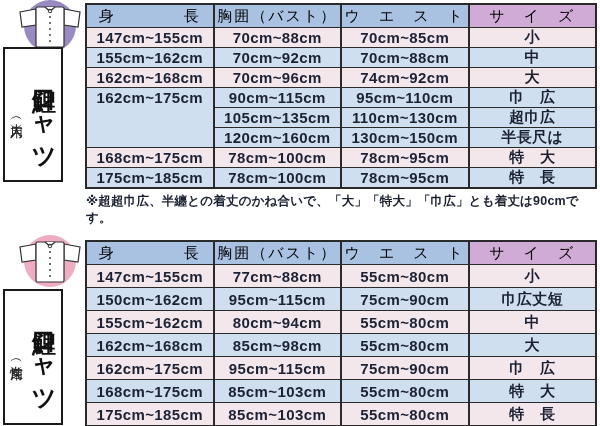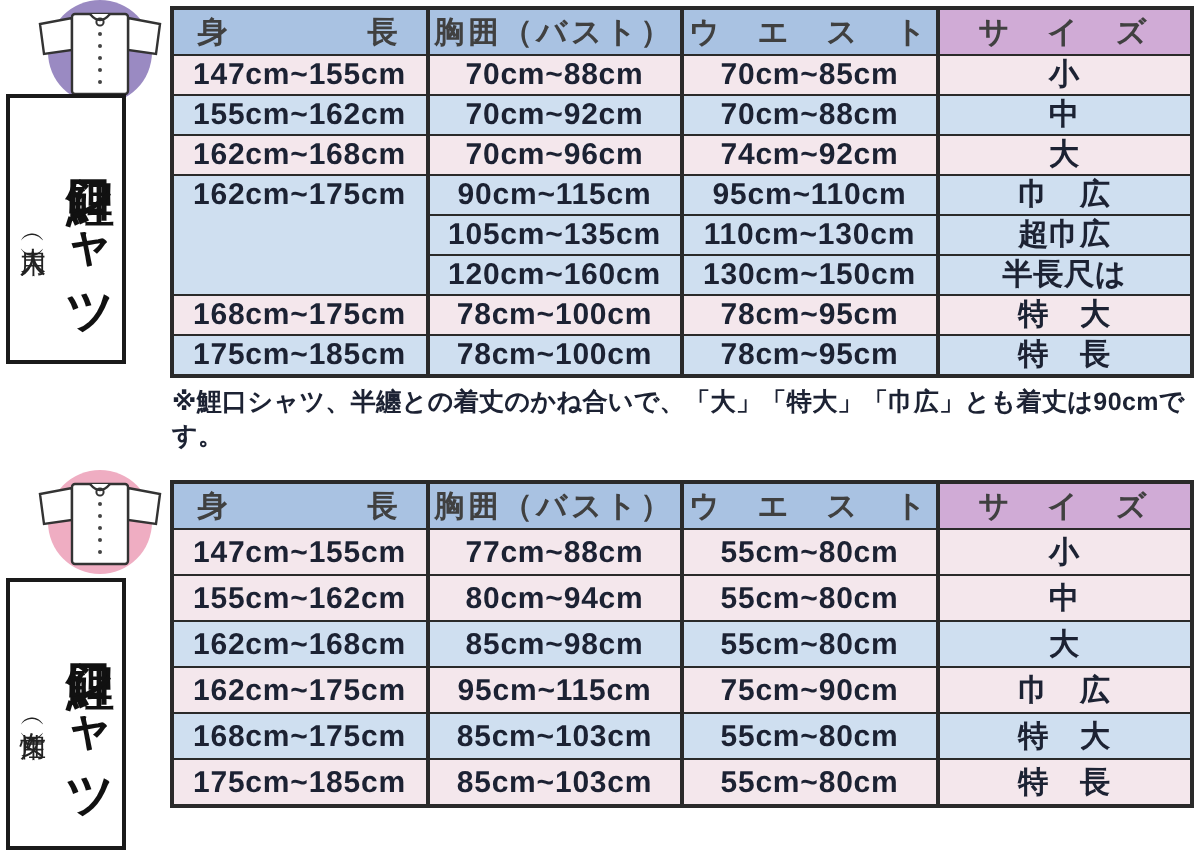--- a/index.html
+++ b/index.html
@@ -38,22 +38,22 @@
     border:2px solid #2a2a2a;background:#fff;
   }
   table.size-table.adult{top:3px;}
   table.size-table.women{top:240px;}
   .size-table th,.size-table td{
     border:1px solid #2a2a2a;border-left-width:2px;border-right-width:2px;
     text-align:center;vertical-align:middle;
     white-space:nowrap;overflow:hidden;padding:0;
   }
   .size-table th{
-    height:22px;background:#a9c2e2;font-size:15px;font-weight:bold;
-    letter-spacing:2px;color:#404040;
+    height:22px;background:#a9c2e2;font-size:15px;font-weight:normal;
+    letter-spacing:2px;color:#000000;
   }
   .size-table th.size-head{background:#d0abd6;}
   .size-table td{font-size:15px;letter-spacing:0.4px;color:#1c2233;font-weight:700;}
   table.adult td{height:19px;}
   table.women td{height:22px;}
   tr.pink td{background:#f4e7ec;}
   tr.blue td{background:#cfdff0;}
   td.merged{vertical-align:top;line-height:19px;}
   
   .note{
@@ -139,21 +139,21 @@
         </tr>
         <tr class="blue">
           <td>175cm~185cm</td>
           <td>78cm~100cm</td>
           <td>78cm~95cm</td>
           <td>特　長</td>
         </tr>
       </tbody>
     </table>
 
-  <div class="note">※鯉口シャツ、半纏との着丈のかね合いで、「大」「特大」「巾広」とも着丈は90cmです。</div>
+  <div class="note">※超超巾広、半纏との着丈のかね合いで、「大」「特大」「巾広」とも着丈は90cmです。</div>
 
   <svg class="shirt-icon women" viewBox="0 0 66 56">
     <circle cx="34" cy="27" r="26" fill="#efadc2"></circle>
     <polygon points="20,10 4,13 6,28 20,26" fill="#ffffff" stroke="#333" stroke-width="1.2"></polygon>
     <polygon points="48,10 64,13 62,28 48,26" fill="#ffffff" stroke="#333" stroke-width="1.2"></polygon>
     <rect x="20" y="8" width="28" height="40" rx="1.5" fill="#ffffff" stroke="#333" stroke-width="1.2"></rect>
     <path d="M29,8 Q34,14 39,8" fill="#ffffff" stroke="#333" stroke-width="1.2"></path>
     <circle cx="34" cy="12" r="1.8" fill="none" stroke="#333" stroke-width="1"></circle>
     <g fill="#444">
       <circle cx="34" cy="18" r="1"></circle>
@@ -178,20 +178,26 @@
           <th class="size-head">サ　イ　ズ</th>
         </tr>
       </thead>
       <tbody>
         <tr class="pink">
           <td>147cm~155cm</td>
           <td>77cm~88cm</td>
           <td>55cm~80cm</td>
           <td>小</td>
         </tr>
+        <tr class="blue">
+          <td>150cm~162cm</td>
+          <td>95cm~115cm</td>
+          <td>75cm~90cm</td>
+          <td>巾広丈短</td>
+        </tr>
         <tr class="pink">
           <td>155cm~162cm</td>
           <td>80cm~94cm</td>
           <td>55cm~80cm</td>
           <td>中</td>
         </tr>
         <tr class="blue">
           <td>162cm~168cm</td>
           <td>85cm~98cm</td>
           <td>55cm~80cm</td>

